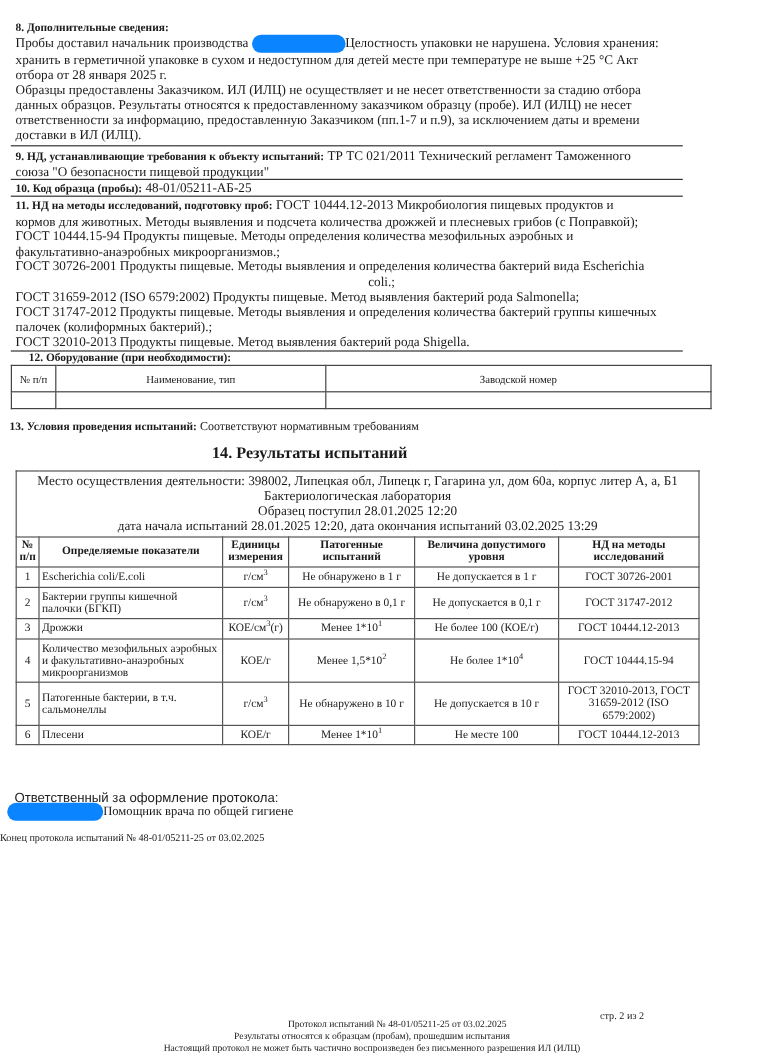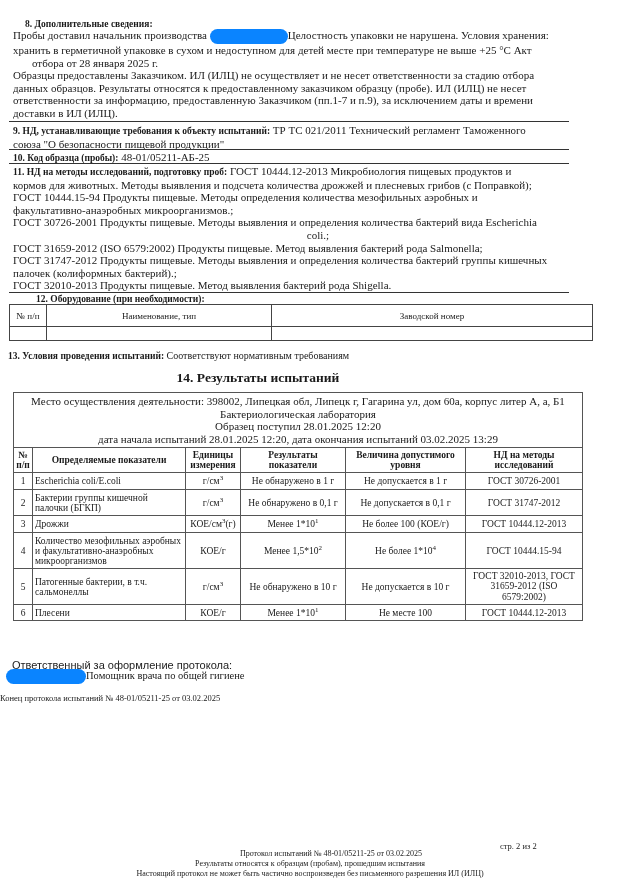--- a/index.html
+++ b/index.html
@@ -1,19 +1,19 @@
 <!DOCTYPE html>
 <html><head>
 <meta charset="utf-8">
 <style>
   html, body { margin: 0; padding: 0; background: #ffffff; }
   body { width: 644px; height: 887px; position: relative; overflow: hidden;
          font-family: "Liberation Serif", "DejaVu Serif", serif; color: #1a1a1a; }
   .abs { position: absolute; }
-  .sec-head { font-size: 9.5px; font-weight: bold; margin-left: 12px; }
+  .sec-head { font-size: 9.5px; font-weight: bold; }
   .txt { font-size: 11px; line-height: 12.6px; }
   .rule { position: absolute; left: 9px; width: 560px; height: 0; border-top: 1px solid #333; }
   .redact { display: inline-block; background: #0a84ff; border-radius: 8px; vertical-align: middle; }
   .boldlabel { font-weight: bold; font-size: 9.5px; }
 
   table { border-collapse: collapse; }
   .equip td { border: 1px solid #444; font-size: 9px; text-align: center; padding: 0; }
   .res { position: absolute; left: 13px; top: 392px; width: 570px; border-collapse: collapse; padding-left: 20px; }
   .res td, .res th { border: 1px solid #555; font-size: 9.5px; padding: 0 2px; vertical-align: middle; }
   .res th { font-weight: bold; text-align: center; line-height: 10.5px; }
@@ -26,21 +26,21 @@
 </head>
 <body>
 
 <div class="abs sec-head" style="left:13px; top:19px;">8. Дополнительные сведения:</div>
 <div class="abs txt" style="left:13px; top:29px; width:600px;">
   <div style="white-space:nowrap;">
     <span>Пробы доставил  начальник производства</span>
     <span class="redact" style="width:78px; height:15px;"></span><span>Целостность упаковки не нарушена. Условия хранения:</span>
   </div>
   <div style="white-space:nowrap;">хранить в герметичной упаковке в сухом и недоступном для детей месте при температуре не выше +25 °С Акт</div>
-  <div style="white-space:nowrap;margin-left:19px;">отбора от 28 января 2025 г.</div>
+  <div style="white-space:nowrap;">отбора от 28 января 2025 г.</div>
   <div style="white-space:nowrap;">Образцы предоставлены Заказчиком. ИЛ (ИЛЦ) не осуществляет и не несет ответственности за стадию отбора</div>
   <div style="white-space:nowrap;">данных образцов. Результаты относятся к предоставленному заказчиком образцу (пробе). ИЛ (ИЛЦ) не несет</div>
   <div style="white-space:nowrap;">ответственности за информацию, предоставленную Заказчиком (пп.1-7 и п.9), за исключением даты и времени</div>
   <div style="white-space:nowrap;">доставки в ИЛ (ИЛЦ).</div>
 </div>
 <div class="rule" style="top:121px;"></div>
 
 <div class="abs txt" style="left:13px; top:124px; width:600px;">
   <div style="white-space:nowrap;"><span class="boldlabel">9. НД, устанавливающие требования к объекту испытаний:</span><span> ТР ТС 021/2011 Технический регламент Таможенного</span></div>
   <div style="white-space:nowrap;">союза "О безопасности пищевой продукции"</div>
@@ -95,21 +95,21 @@
       <div>Место осуществления деятельности: 398002, Липецкая обл, Липецк г, Гагарина ул, дом 60а, корпус литер А, а, Б1</div>
       <div>Бактериологическая лаборатория</div>
       <div>Образец поступил 28.01.2025 12:20</div>
       <div>дата начала испытаний 28.01.2025 12:20, дата окончания испытаний 03.02.2025 13:29</div>
     </td>
   </tr>
   <tr style="height:25px;">
     <th style="width:14px;">№ п/п</th>
     <th style="width:148px;">Определяемые показатели</th>
     <th style="width:50px;">Единицы измерения</th>
-    <th style="width:100px;">Результаты показатели</th>
+    <th style="width:100px;">Патогенные испытаний</th>
     <th style="width:115px;">Величина допустимого уровня</th>
     <th>НД на методы исследований</th>
   </tr>
 
   <tr style="height:17px;">
     <td class="c">1</td>
     <td class="l">Escherichia coli/E.coli</td>
     <td class="c"><span>г/см</span><sup>3</sup><span></span></td>
     <td class="c"><span>Не обнаружено в 1 г</span><sup></sup></td>
     <td class="c"><span>Не допускается в 1 г</span><sup></sup></td>

